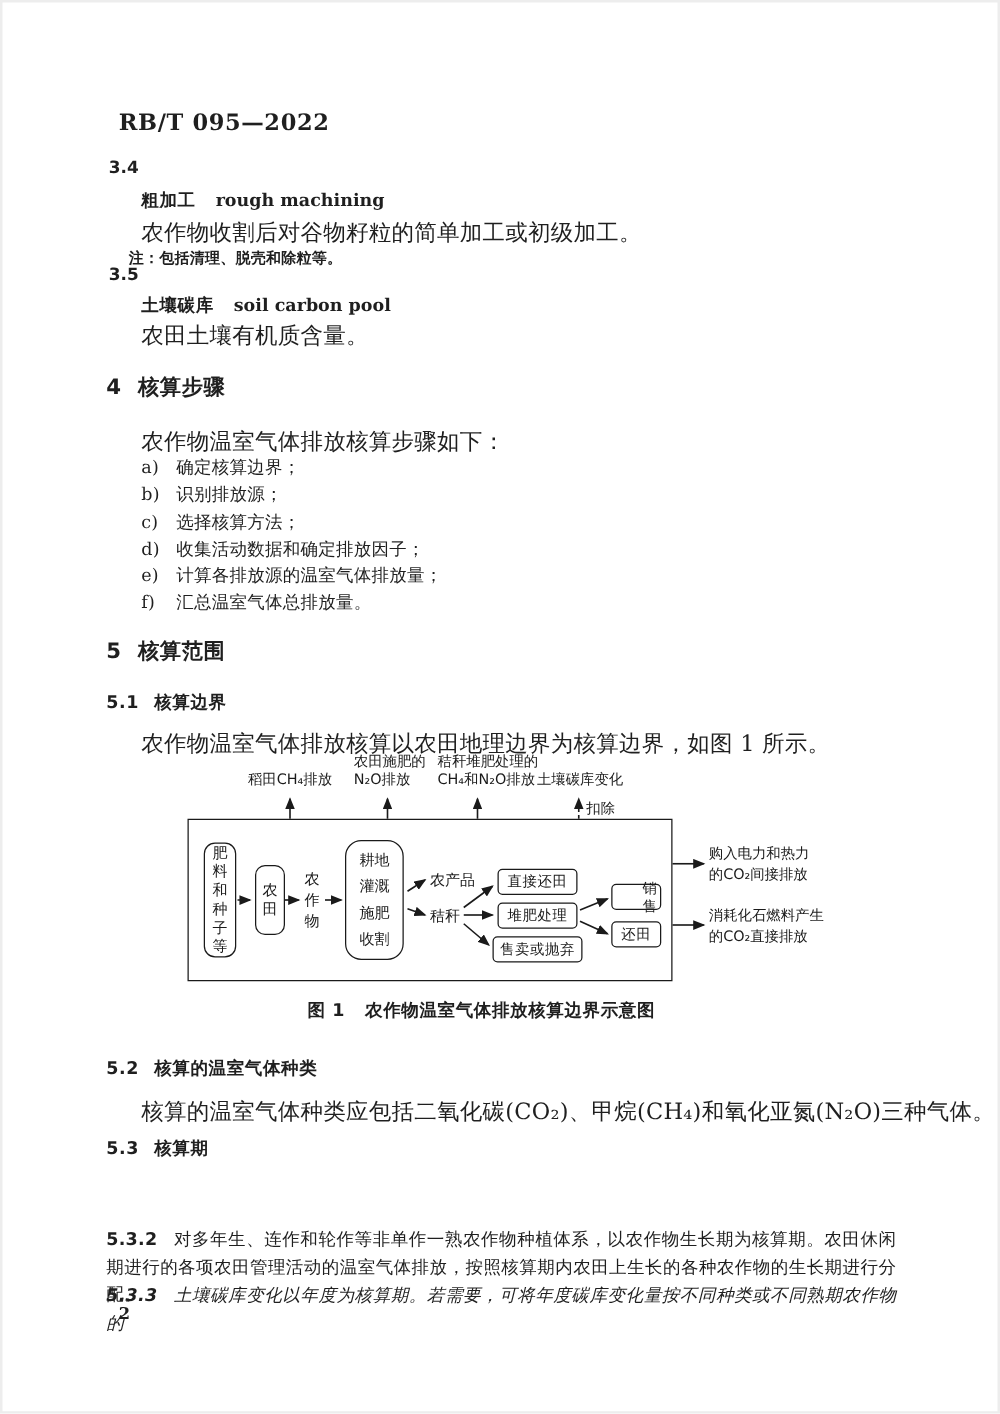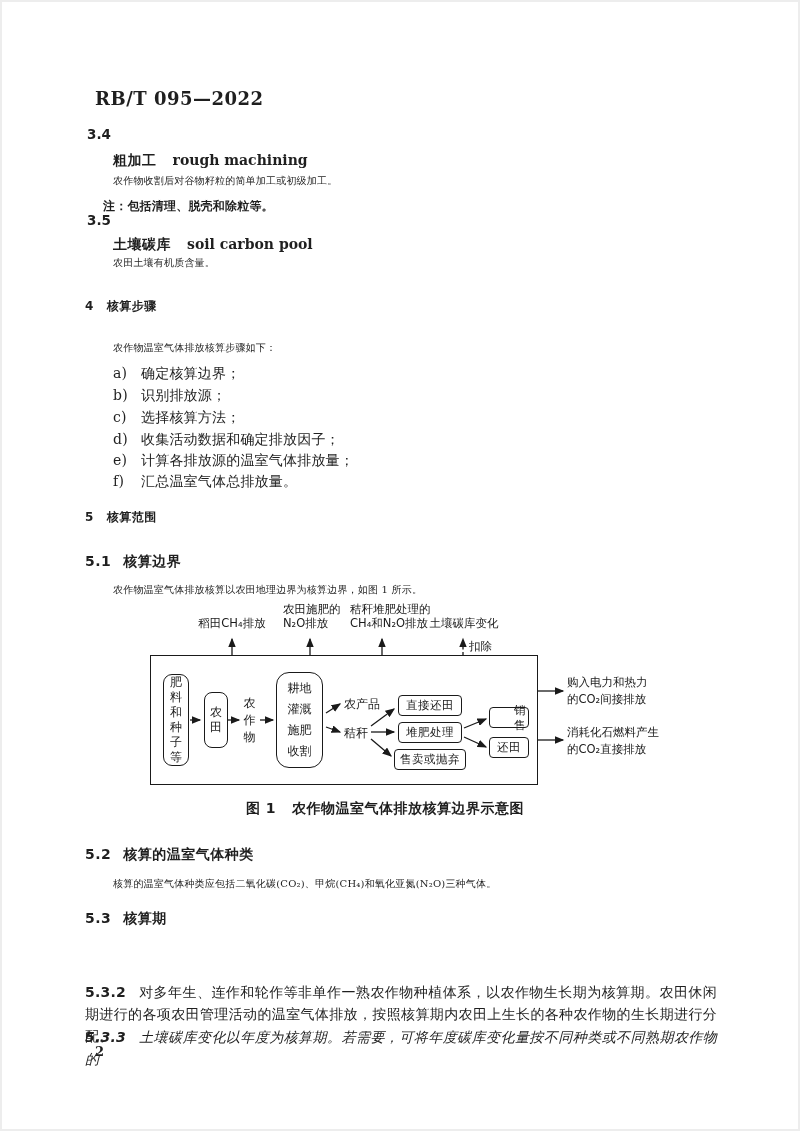--- a/index.html
+++ b/index.html
@@ -8,23 +8,23 @@
     position:relative; width:800px; height:1131px; background:#fff;
     font-family:"DejaVu Serif","Liberation Serif",serif;
     color:#1f1f1f; overflow:hidden;
     box-shadow: inset 0 0 0 2px #ededed;
   }
   .abs { position:absolute; }
   .hdr { font-size:18px; font-weight:bold; letter-spacing:0.5px; }
   .clause-num { font-family:"DejaVu Sans","Liberation Sans",sans-serif; font-weight:bold; font-size:13.5px; }
   .term-cn { font-family:"DejaVu Sans","Liberation Sans",sans-serif; font-weight:bold; font-size:14px; margin-right:16px; letter-spacing:0.5px; }
   .term-en { font-weight:bold; font-size:14px; }
-  .body-txt { font-size:10px; letter-spacing:0.2px; }
+  .body-txt { font-size:18px; letter-spacing:0.2px; }
   .note-txt { font-size:12px; letter-spacing:0.2px; font-weight:bold; }
-  .heading { font-family:"DejaVu Sans","Liberation Sans",sans-serif; font-weight:bold; font-size:12px; letter-spacing:0.5px; }
+  .heading { font-family:"DejaVu Sans","Liberation Sans",sans-serif; font-weight:bold; font-size:17px; letter-spacing:0.5px; }
   .heading .h-num { margin-right:13px; }
   .list-row { font-size:14px; letter-spacing:0.2px; }
   .list-row .li-label { display:inline-block; width:28px; }
   .jpara { width:632px; font-size:14px; line-height:22px; letter-spacing:0.2px; text-align:justify; }
   .jpara .p-num { font-family:"DejaVu Sans","Liberation Sans",sans-serif; font-weight:bold; margin-right:13px; }
   .jpara.force-just { text-align-last:justify; }
   .caption { font-family:"DejaVu Sans","Liberation Sans",sans-serif; font-weight:bold; font-size:14px; text-align:center; letter-spacing:0.5px; }
   .caption .cap-label { margin-right:16px; }
   .pagenum { font-size:13px; font-weight:bold; }
 

